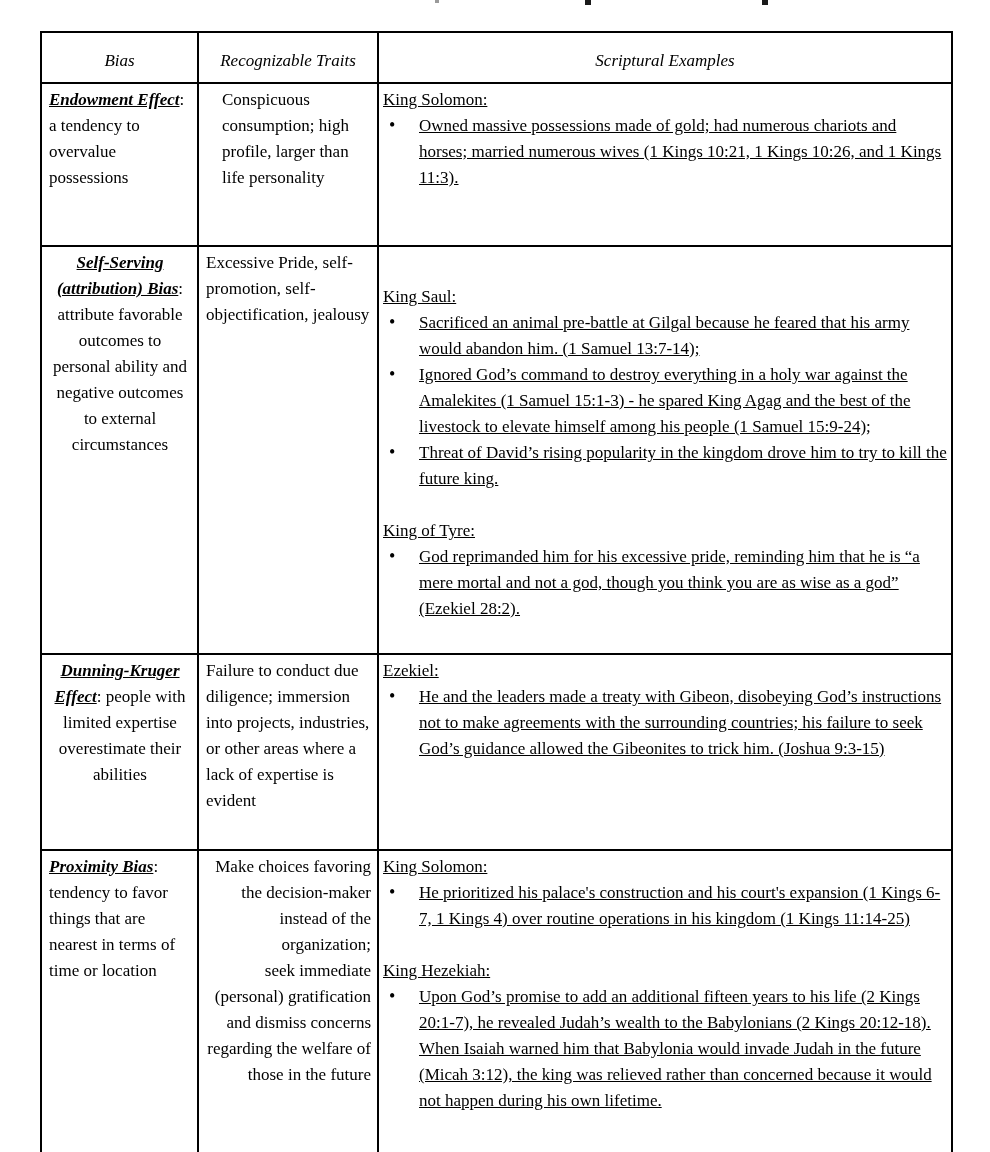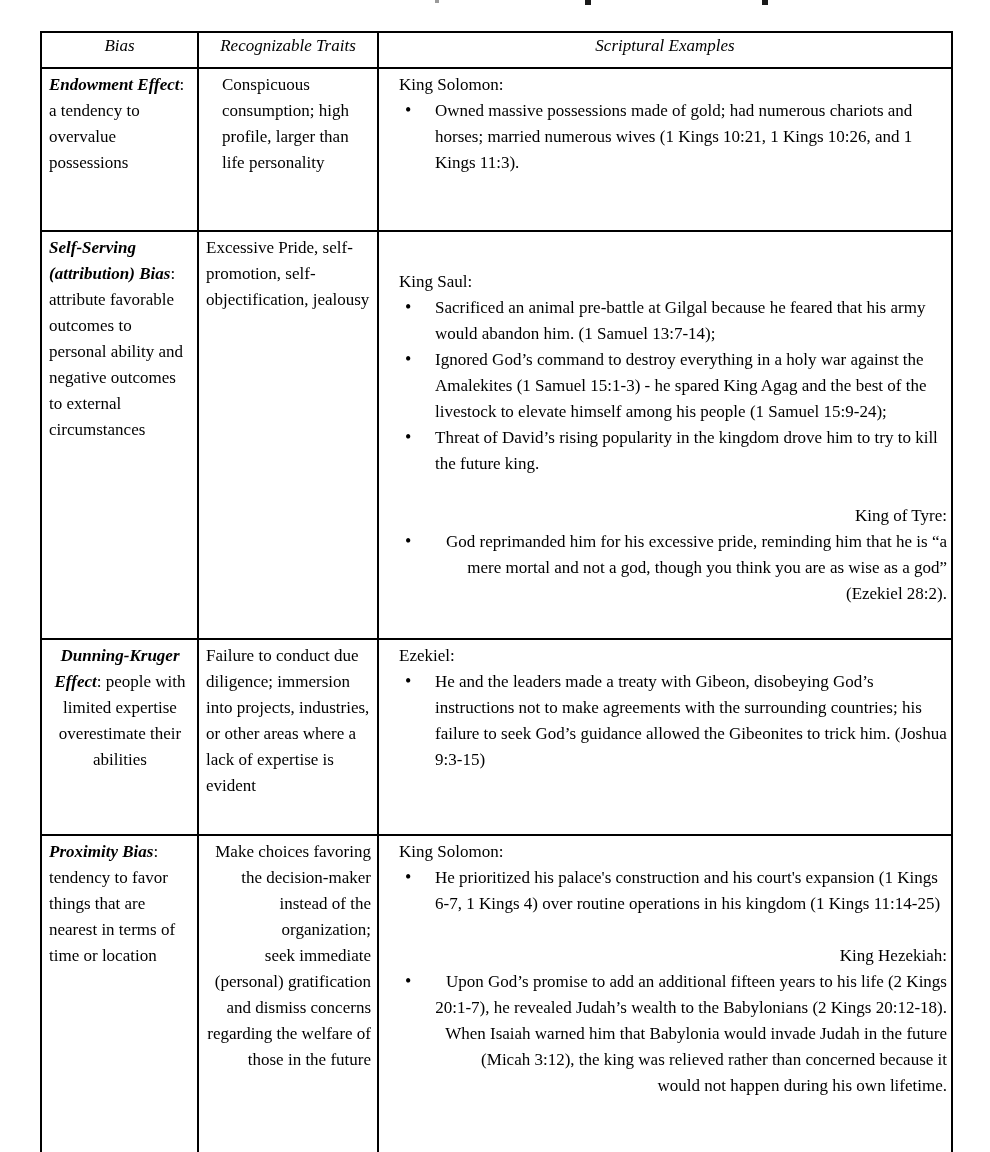--- a/index.html
+++ b/index.html
@@ -27,33 +27,33 @@
     border: 2px solid #000000;
     vertical-align: top;
     padding: 0;
   }
   th {
     font-size: 17px;
     font-style: italic;
     font-weight: normal;
     text-align: center;
     height: 31px;
-    padding-top: 3px;
+    padding-top: 18px;
   }
   .cell {
     box-sizing: border-box;
     overflow: hidden;
     padding: 3px 6px 0 7px;
     font-size: 17px;
     line-height: 26px;
   }
-  .cell.examples { padding-left: 20px; padding-right: 4px; }
-  .bias-term { font-weight: bold; font-style: italic; }
+  .cell.examples { padding-left: 4px; padding-right: 4px; text-decoration: underline; }
+  .bias-term { font-weight: bold; font-style: italic; text-decoration: underline; }
   .trait-text { margin: 0; }
-  .example-group + .example-group { margin-top: 26px; text-align: right; }
+  .example-group + .example-group { margin-top: 26px; }
   .example-heading { margin: 0; }
   .bullet-item { position: relative; padding-left: 36px; margin: 0; }
   .bullet-glyph {
     position: absolute; left: 6px; top: -1px;
     font-size: 18px;
   }
 </style>
 </head>
 <body>
 
@@ -89,21 +89,21 @@
             <div class="cell examples" style="height: 161px;">
               <div class="example-group">
                 <div class="example-heading">King Solomon:</div>
                 <div class="bullet-item"><span class="bullet-glyph">•</span><span class="bullet-text">Owned massive possessions made of gold; had numerous chariots and horses; married numerous wives (1 Kings 10:21, 1 Kings 10:26, and 1 Kings 11:3).</span></div>
               </div>
             </div>
           </td>
         </tr>
         <tr>
           <td>
-            <div class="cell" style="height: 372px;"><span class="bias-term">Self-Serving (attribution) Bias</span><span class="bias-rest">: attribute favorable outcomes to personal ability and negative outcomes to external circumstances</span></div>
+            <div class="cell" style="height: 372px; text-align: center;"><span class="bias-term">Self-Serving (attribution) Bias</span><span class="bias-rest">: attribute favorable outcomes to personal ability and negative outcomes to external circumstances</span></div>
           </td>
           <td>
             <div class="cell" style="height: 263px;">
               <div class="trait-text">Excessive Pride, self-promotion, self-objectification, jealousy</div>
             </div>
           </td>
           <td>
             <div class="cell examples" style="height: 372px; margin-top: 34px;">
               <div class="example-group">
                 <div class="example-heading">King Saul:</div>

